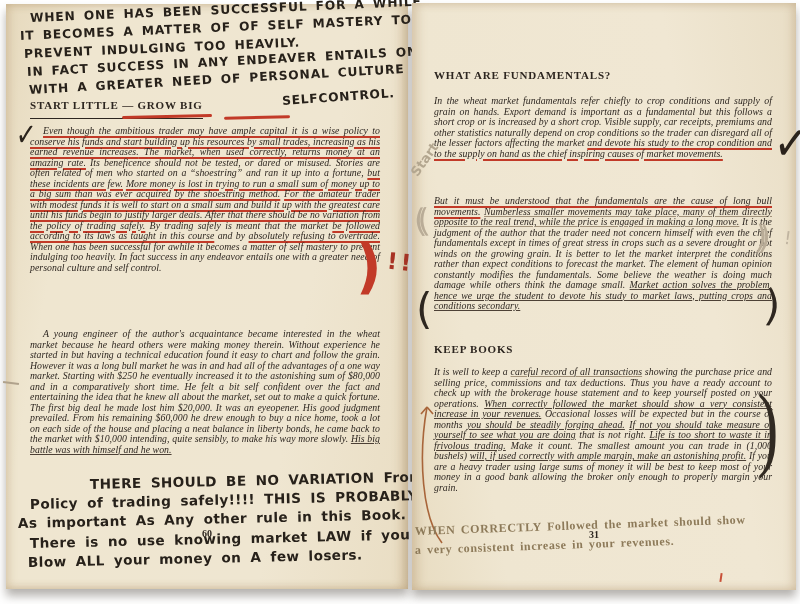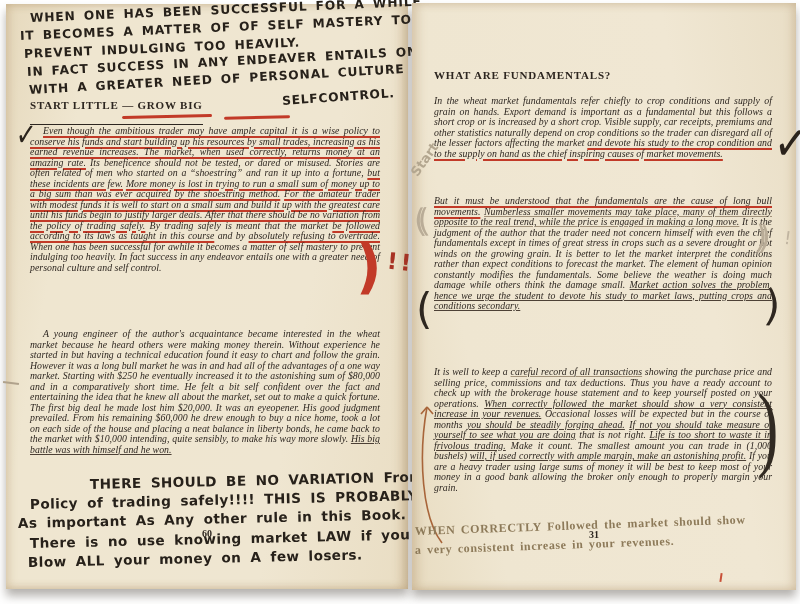--- a/index.html
+++ b/index.html
@@ -12,21 +12,21 @@
     box-shadow:0 7px 9px rgba(90,85,75,.45), inset 3px 0 8px rgba(160,125,80,.28), inset -7px 0 10px rgba(160,125,80,.30);}
   #right-page{left:412px;top:3px;width:384px;height:587px;
     background:linear-gradient(80deg,#e8dcc1 0%,#efe6d1 20%,#f0e7d3 72%,#e9dec6 100%);
     box-shadow:0 7px 9px rgba(90,85,75,.45), inset 6px 0 10px rgba(160,125,80,.26), inset -4px 0 8px rgba(160,125,80,.26);}
 
   .print{position:absolute;color:#2d2620;font-size:9.8px;line-height:10.5px;
          text-align:justify;letter-spacing:.04px;font-style:italic;}
   .print.indent{text-indent:13px;}
   .heading{position:absolute;font-weight:bold;color:#2d2620;font-size:11px;
            letter-spacing:.8px;text-align:left;}
-  .heading .rule{border-bottom:1.2px solid #2d2620;padding-bottom:13px;}
+  .heading .rule{border-bottom:1.2px solid #2d2620;padding-bottom:7px;}
   .pagenum{position:absolute;font-weight:bold;font-size:10px;color:#2d2620;}
 
   .u-red{text-decoration:underline;text-decoration-color:#c23a28;
          text-decoration-thickness:1.7px;text-underline-offset:1.6px;}
   .u-pencil{text-decoration:underline;text-decoration-color:#a2927a;
          text-decoration-thickness:1px;text-underline-offset:1.4px;}
   .u-ink{text-decoration:underline;text-decoration-color:#4d4136;
          text-decoration-thickness:1.2px;text-underline-offset:1.4px;}
 
   .hand{font-family:"DejaVu Sans",sans-serif;font-weight:bold;color:#27211a;}
@@ -120,20 +120,23 @@
     <div class="mark hand" style="left:-6px;top:150px;font-size:13px;color:#b3a68f;transform:rotate(-55deg);font-weight:bold;">Start</div>
 
     <div class="print" style="left:22px;top:193px;width:338px;"><span class="u-red">But it must be understood that the fundamentals are the cause of long bull movements.</span><span>  </span><span class="u-pencil">Numberless smaller movements may take place, many of them directly opposite to the real trend, while the price is engaged in making a long move.</span><span>  It is the judgment of the author that the trader need not concern himself with even the chief fundamentals except in times of great stress in crops such as a severe drought or hot winds on the growing grain.  It is better to let the market interpret the conditions rather than expect conditions to forecast the market.  The element of human opinion constantly modifies the fundamentals.  Some believe the weather is doing much damage while others think the damage small.  </span><span class="u-ink">Market action solves the problem, hence we urge the student to devote his study to market laws, putting crops and conditions secondary.</span></div>
 
     <div class="mark" style="left:2px;top:202px;font-size:32px;color:#b9ac97;letter-spacing:-9px;transform:rotate(-4deg);">((</div>
     <div class="mark" style="left:343px;top:218px;font-size:32px;color:#b9ac97;letter-spacing:-9px;transform:rotate(5deg);">))</div>
     <div class="mark" style="left:372px;top:226px;font-size:18px;color:#c0b4a0;transform:rotate(8deg);">!</div>
     <div class="mark" style="left:4px;top:286px;font-size:42px;color:#2e2720;">(</div>
     <div class="mark" style="left:352px;top:282px;font-size:42px;color:#2e2720;transform:rotate(4deg);">)</div>
 
+    <div class="heading" style="left:22px;top:340px;width:338px;">
+      <span>KEEP BOOKS</span>
+    </div>
 
     <div class="print" style="left:22px;top:364px;width:338px;"><span>It is well to keep a </span><span class="u-pencil">careful record of all transactions</span><span> showing the purchase price and selling price, commissions and tax deductions. Thus you have a ready account to check up with the brokerage house statement and to keep yourself posted on your operations.  </span><span class="u-ink">When correctly followed the market should show a very consistent increase in your revenues.</span><span>  Occasional losses will be expected but in the course of months </span><span class="u-ink">you should be steadily forging ahead.</span><span>  </span><span class="u-ink">If not you should take measure of yourself to see what you are doing</span><span> that is not right.  </span><span class="u-ink">Life is too short to waste it in frivolous trading.</span><span> Make it count.  The smallest amount you can trade in (1,000 bushels) </span><span class="u-ink">will, if used correctly with ample margin, make an astonishing profit.</span><span>  If you are a heavy trader using large sums of money it will be best to keep most of your money in a good bank allowing the broker only enough to properly margin your grain.</span></div>
 
     <svg class="arrow-svg" style="left:4px;top:394px;" width="30" height="150" viewBox="0 0 30 150">
       <path d="M26,146 C6,120 2,60 11,10" stroke="#a8653a" stroke-width="1.6" fill="none"></path>
       <path d="M11,10 l-6,7 M11,10 l6,7" stroke="#a8653a" stroke-width="1.6" fill="none"></path>
     </svg>
 
     <div class="mark" style="left:340px;top:376px;font-size:96px;color:#312a22;transform:scaleX(0.65);font-family:'Liberation Serif',serif;">)</div>
 

